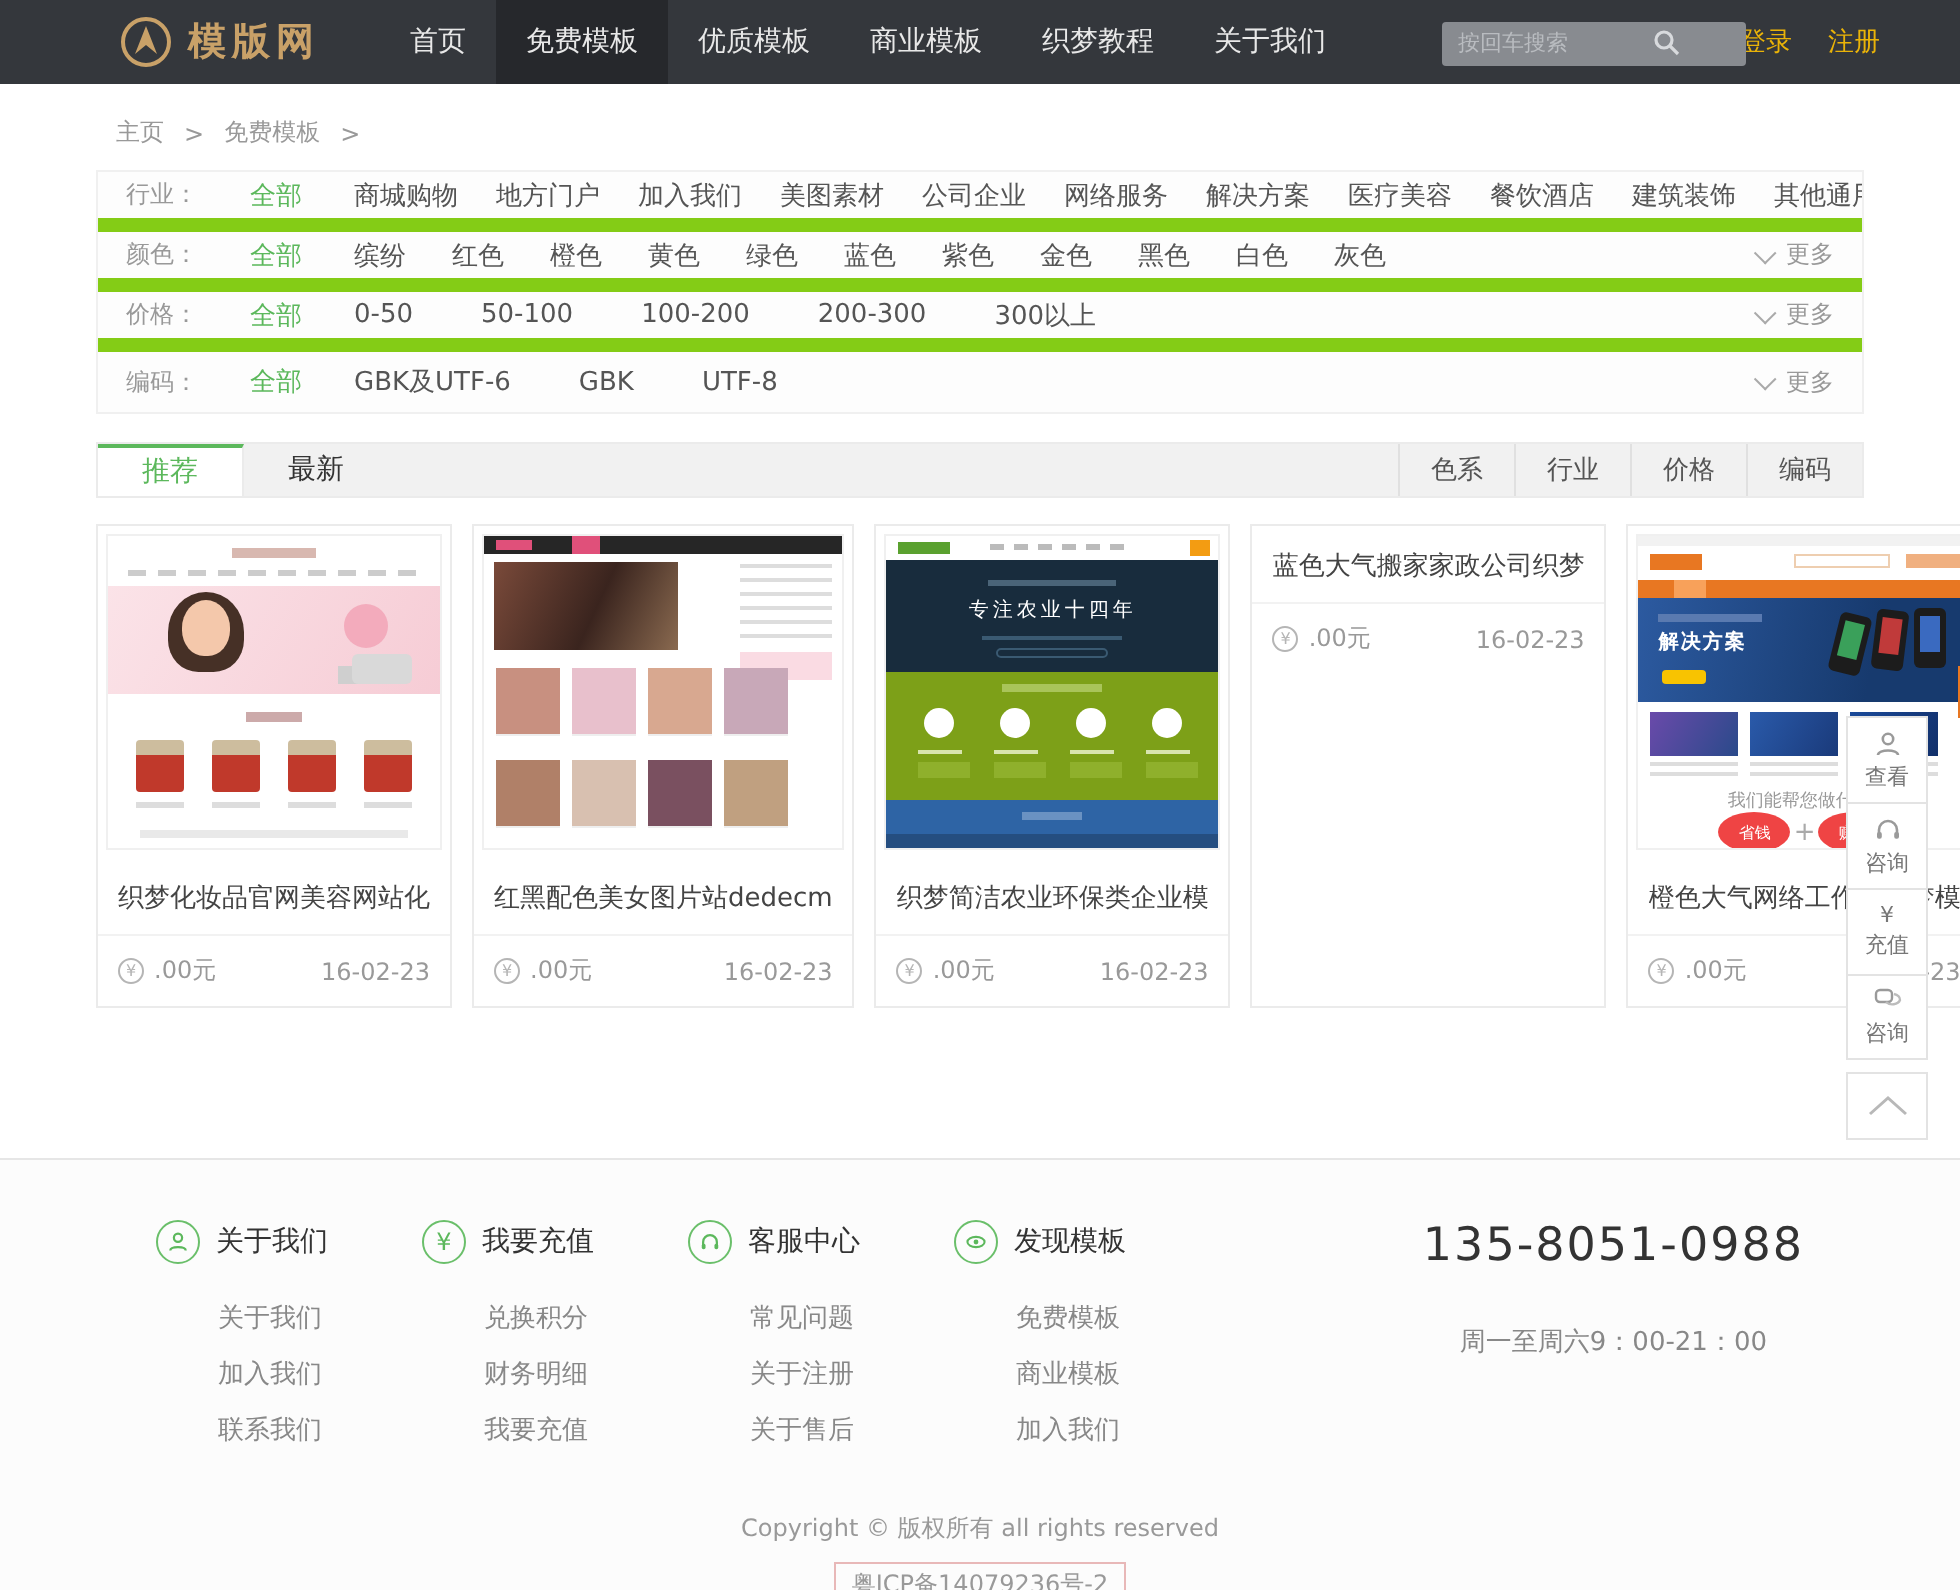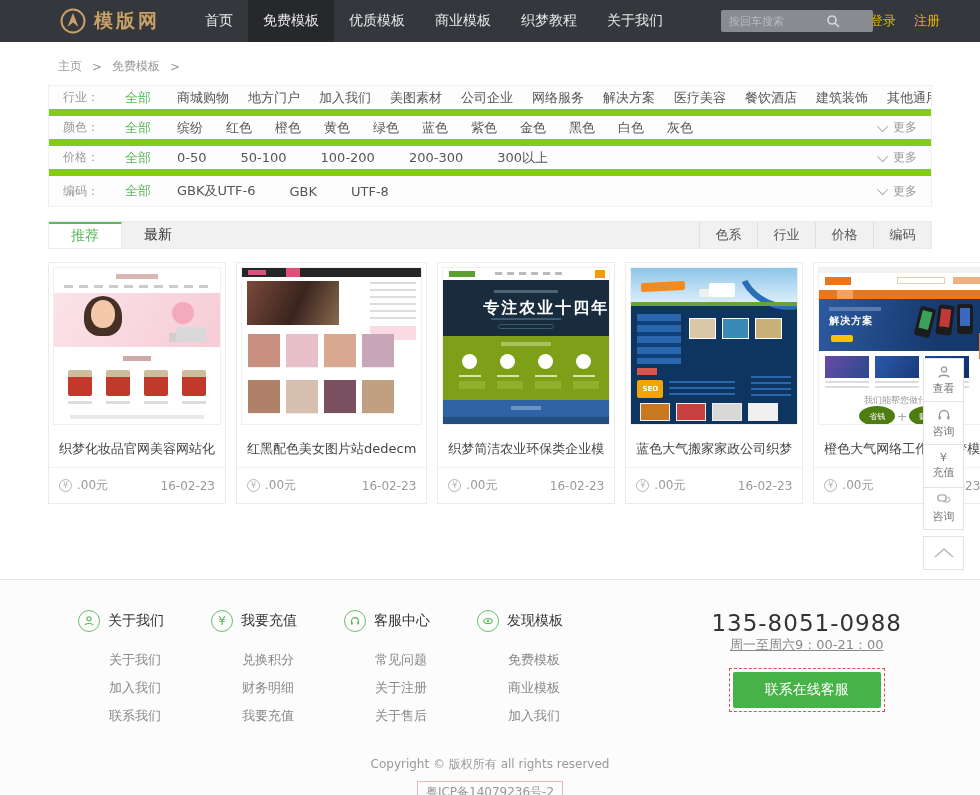--- a/index.html
+++ b/index.html
@@ -81,21 +81,21 @@
   .p1 { left:6px; } .p2 { left:44px; } .p3 { left:82px; } .p4 { left:120px; }
   .h1 { background:#c89080; } .h2 { background:#e8c0cc; } .h3 { background:#d8a890; } .h4 { background:#c8a8b8; }
   .h5 { background:#b08068; } .h6 { background:#d8c0b0; } .h7 { background:#7a5060; } .h8 { background:#c0a080; }
 
   
   .t3-logo { position:absolute; top:3px; left:6px; width:26px; height:6px; background:#5aa12f; }
   .t3-menu { position:absolute; top:4px; left:52px; width:70px; height:3px; background:repeating-linear-gradient(90deg,#bbb 0 7px,transparent 7px 12px); }
   .t3-btn  { position:absolute; top:2px; right:4px; width:10px; height:8px; background:#f39c12; }
   .t3-hero { position:absolute; top:12px; left:0; right:0; height:56px; background:#182c3d; }
   .t3-caps { position:absolute; top:10px; left:50%; transform:translateX(-50%); width:64px; height:3px; background:#4a6478; }
-  .t3-htxt { position:absolute; top:18px; left:0; width:100%; text-align:right; color:#fff; font-size:16px; font-weight:bold; letter-spacing:2px; }
+  .t3-htxt { position:absolute; top:18px; left:0; width:100%; text-align:center; color:#fff; font-size:10px; font-weight:normal; letter-spacing:2px; }
   .t3-line { position:absolute; top:38px; left:50%; transform:translateX(-50%); width:70px; height:2px; background:#3a5a72; }
   .t3-pill { position:absolute; top:44px; left:50%; transform:translateX(-50%); width:56px; height:5px; border:1px solid #3a5a72; border-radius:3px; }
   .t3-green{ position:absolute; top:68px; left:0; right:0; height:64px; background:#7da018; }
   .t3-st   { position:absolute; top:74px; left:50%; transform:translateX(-50%); width:50px; height:4px; background:#a9c45a; }
   .t3-circ { position:absolute; top:86px; width:15px; height:15px; border-radius:50%; background:#fff; }
   .t3-cb   { position:absolute; top:107px; width:22px; height:2px; background:#d8e4ae; }
   .t3-cb2  { position:absolute; top:113px; width:26px; height:8px; background:#8fb02c; }
   .g1 { left:16px; } .g2 { left:54px; } .g3 { left:92px; } .g4 { left:130px; }
   .t3-circ.g1{left:19px}.t3-circ.g2{left:57px}.t3-circ.g3{left:95px}.t3-circ.g4{left:133px}
   .t3-foot { position:absolute; top:132px; left:0; right:0; height:17px; background:#2e64a5; }
@@ -133,21 +133,21 @@
   .t5-yb  { position:absolute; top:36px; left:12px; width:22px; height:7px; background:#f8c301; border-radius:2px; }
   .t5-p   { position:absolute; width:16px; height:30px; background:#1c1c1c; border-radius:3px; }
   .m1 { top:8px; right:52px; transform:rotate(14deg); } .m2 { top:6px; right:32px; transform:rotate(7deg); } .m3 { top:5px; right:12px; }
   .t5-p::after { content:""; position:absolute; top:4px; left:3px; right:3px; height:18px; }
   .m1::after { background:#3aa05a; } .m2::after { background:#c03a3a; } .m3::after { background:#3a6ac0; }
   .t5-sb { position:absolute; top:34px; right:0; width:6px; height:26px; background:#e87722; }
   .t5-th { position:absolute; top:88px; width:44px; height:22px; }
   .n1 { left:6px; background:linear-gradient(120deg,#6a4aaa,#2a4a8a); } .n2 { left:56px; background:linear-gradient(120deg,#2a5aaa,#1a3a7a); } .n3 { left:106px; background:linear-gradient(120deg,#1a4a9a,#12306a); }
   .t5-cap{ position:absolute; top:113px; width:44px; height:10px; background:repeating-linear-gradient(180deg,#ddd 0 2px,transparent 2px 5px); }
   .t5-q  { position:absolute; top:126px; left:0; width:100%; text-align:center; color:#999; font-size:9px; }
-  .t5-c  { position:absolute; top:138px; width:36px; height:20px; border-radius:50%; background:#4d7c0f; color:#fff; font-size:8px; display:flex; align-items:center; justify-content:center;font-family:Liberation Serif, serif; }
+  .t5-c  { position:absolute; top:138px; width:36px; height:20px; border-radius:50%; background:#ef4444; color:#fff; font-size:8px; display:flex; align-items:center; justify-content:center;font-family:Liberation Serif, serif; }
   .t5-c.save { left:40px; } .t5-c.earn { right:40px; }
   .t5-plus { position:absolute; top:141px; left:50%; transform:translateX(-50%); color:#aaa; font-size:13px; }
 
   
   .floatbar { position:absolute; top:358px; right:16px; width:41px; }
   .fitem { background:#fff; border:1px solid #e3e3e3; border-bottom:none; height:43px; display:flex; flex-direction:column; align-items:center; justify-content:center; gap:2px; cursor:pointer; }
   .fitem:nth-of-type(4) { border-bottom:1px solid #e3e3e3; }
   .fitem span { font-size:11px; color:#777; }
   .ftop { margin-top:6px; background:#fff; border:1px solid #e3e3e3; height:34px; display:flex; align-items:center; justify-content:center; cursor:pointer; }
   .yen { font-size:13px; color:#9a9a9a; line-height:1; }
@@ -155,21 +155,21 @@
   
   .footer { margin-top:75px; border-top:1px solid #e6e6e6; background:#fcfcfc; padding:30px 48px 0 78px; display:flex; }
   .fcol { width:133px; }
   .fcol-head { display:flex; align-items:center; gap:8px; margin-bottom:14px; }
   .fcol-ic { width:22px; height:22px; border:1px solid #6abf6a; border-radius:50%; display:flex; align-items:center; justify-content:center; flex:none; }
   .fcol-title { font-size:14px; color:#333; }
   .fcol a { display:block; font-size:13px; color:#888; text-decoration:none; line-height:28px; padding-left:31px; }
   .fyen { color:#5cb85c; font-size:12px; line-height:1; }
   .contact { margin-left:auto; text-align:center; padding-right:30px; }
   .phone { font-size:23px; color:#333; letter-spacing:1px; }
-  .hours { font-size:13px; color:#888; margin-top:0;text-decoration:underline; }
+  .hours { font-size:13px; color:#888; margin-top:26px; }
   .btn-wrap { display:inline-block; margin-top:14px; border:1px dashed #d9534f; padding:3px; }
   .contact-btn { display:block; background:#47b247; color:#fff; font-size:14px; border:none; padding:9px 32px; border-radius:2px; cursor:pointer; font-family:inherit; }
 
   
   .copyright { background:#fcfcfc; text-align:center; padding:26px 0 24px; }
   .copy-line { font-size:12px; color:#999; }
   .icp { display:inline-block; margin-top:8px; font-size:12px; color:#999; border:1px solid #e8b8b8; padding:2px 8px; text-decoration:none; }
 </style>
 </head>
 <body>
@@ -372,41 +372,20 @@
       </div>
       <div class="ctitle">织梦简洁农业环保类企业模</div>
       <div class="cfoot">
         <span class="coin">¥</span>
         <span>.00元</span>
         <span class="cdate">16-02-23</span>
       </div>
     </div>
 
     <div class="card">
-      <div class="thumb t4">
-        <div class="t4-sky">
-            <div class="t4-road"></div>
-          </div>
-        <div class="t4-ribbon"></div>
-        <div class="t4-truck"></div>
-          <div class="t4-cab"></div>
-        <div class="t4-grass"></div>
-        <div class="t4-menu"></div>
-          <div class="t4-red"></div>
-        <div class="t4-th q1"></div>
-          <div class="t4-th q2"></div>
-          <div class="t4-th q3"></div>
-        <div class="t4-seo">SEO</div>
-        <div class="t4-lines"></div>
-          <div class="t4-rp"></div>
-        <div class="t4-bt b1"></div>
-          <div class="t4-bt b2"></div>
-        <div class="t4-bt b3"></div>
-          <div class="t4-bt b4"></div>
-      </div>
       <div class="ctitle">蓝色大气搬家家政公司织梦</div>
       <div class="cfoot">
         <span class="coin">¥</span>
         <span>.00元</span>
         <span class="cdate">16-02-23</span>
       </div>
     </div>
 
     <div class="card">
       <div class="thumb">
@@ -530,22 +509,19 @@
       </span>
       <span class="fcol-title">发现模板</span>
     </div>
     <a href="#">免费模板</a>
     <a href="#">商业模板</a>
     <a href="#">加入我们</a>
   </div>
   <div class="contact">
     <div class="phone">135-8051-0988</div>
     <div class="hours">周一至周六9：00-21：00</div>
-    <span class="btn-wrap">
-      <button class="contact-btn">联系在线客服</button>
-    </span>
   </div>
 </div>
 
 <div class="copyright">
   <div class="copy-line">Copyright © 版权所有 all rights reserved</div>
   <a href="#" class="icp">粤ICP备14079236号-2</a>
 </div>
 
 </body></html>

